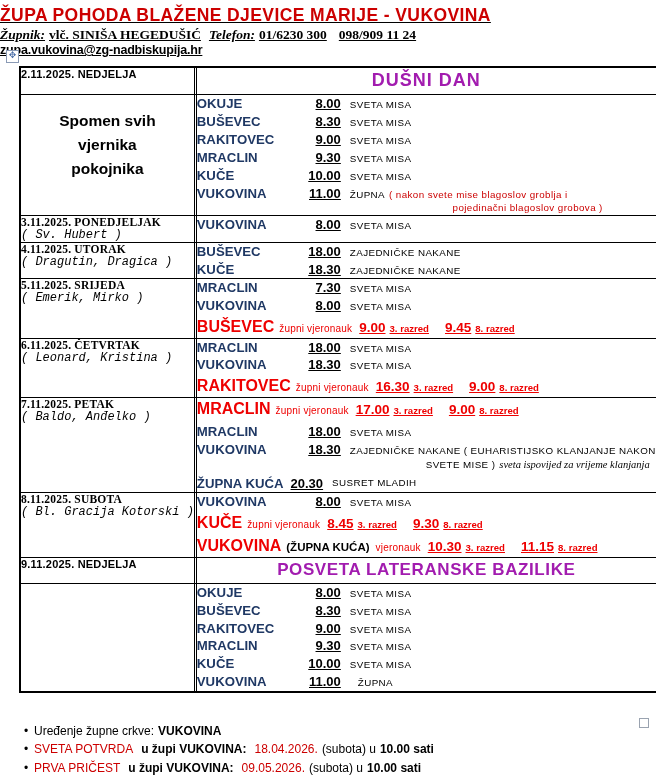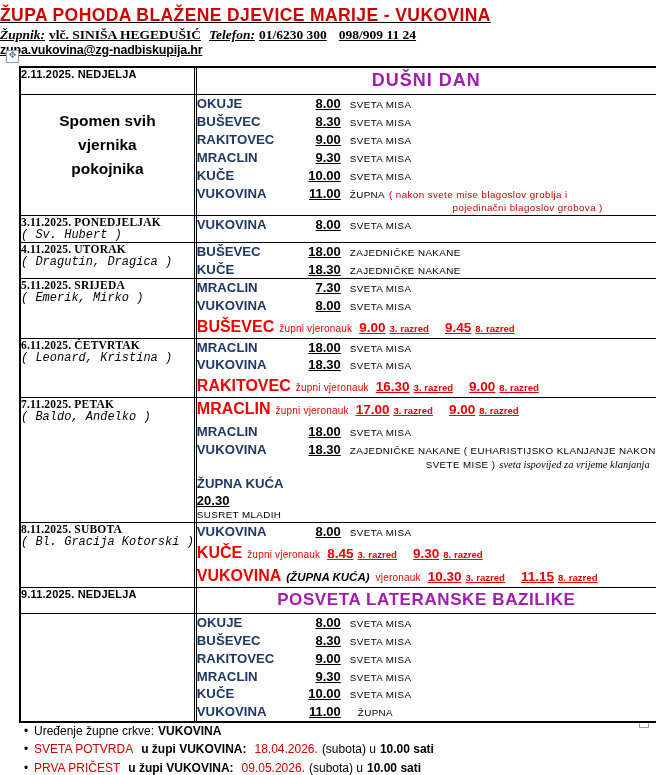--- a/index.html
+++ b/index.html
@@ -103,23 +103,23 @@
   .kat .kplace{color:#EE0000;font-weight:bold;font-size:16px;margin-right:5px;}
   .kat .klbl{color:#EE0000;font-size:10px;letter-spacing:.2px;margin-right:7px;}
   .kat .ktime{
     color:#EE0000;font-weight:bold;font-size:13.5px;
     text-decoration:underline;margin-right:4px;
   }
   .kat .kgrd{
     color:#EE0000;font-size:9.6px;text-decoration:underline;font-weight:bold;
     margin-right:16px;
   }
-  .kat .kparen{color:#000;font-weight:bold;font-size:11.5px;margin-right:6px;font-style:italic;}
-
-  .zk{display:flex;align-items:flex-start;line-height:1.32;white-space:nowrap;margin-top:1px;flex-direction:column;}
+  .kat .kparen{color:#000;font-weight:bold;font-size:11.5px;margin-right:6px;}
+
+  .zk{display:flex;align-items:center;line-height:1.32;white-space:nowrap;margin-top:1px;}
   .zk .zp{color:#1F3864;font-weight:bold;font-size:13.2px;margin-right:7px;}
   .zk .zt{color:#000;font-weight:bold;font-size:13px;text-decoration:underline;margin-right:9px;}
   .zk .zd{font-size:9.8px;letter-spacing:.4px;}
 
   
   .foot{position:absolute;left:18px;top:718px;width:620px;}
   .bullet{
     display:flex;align-items:baseline;font-size:12px;line-height:1.28;
     margin-bottom:3px;white-space:nowrap;
   }

